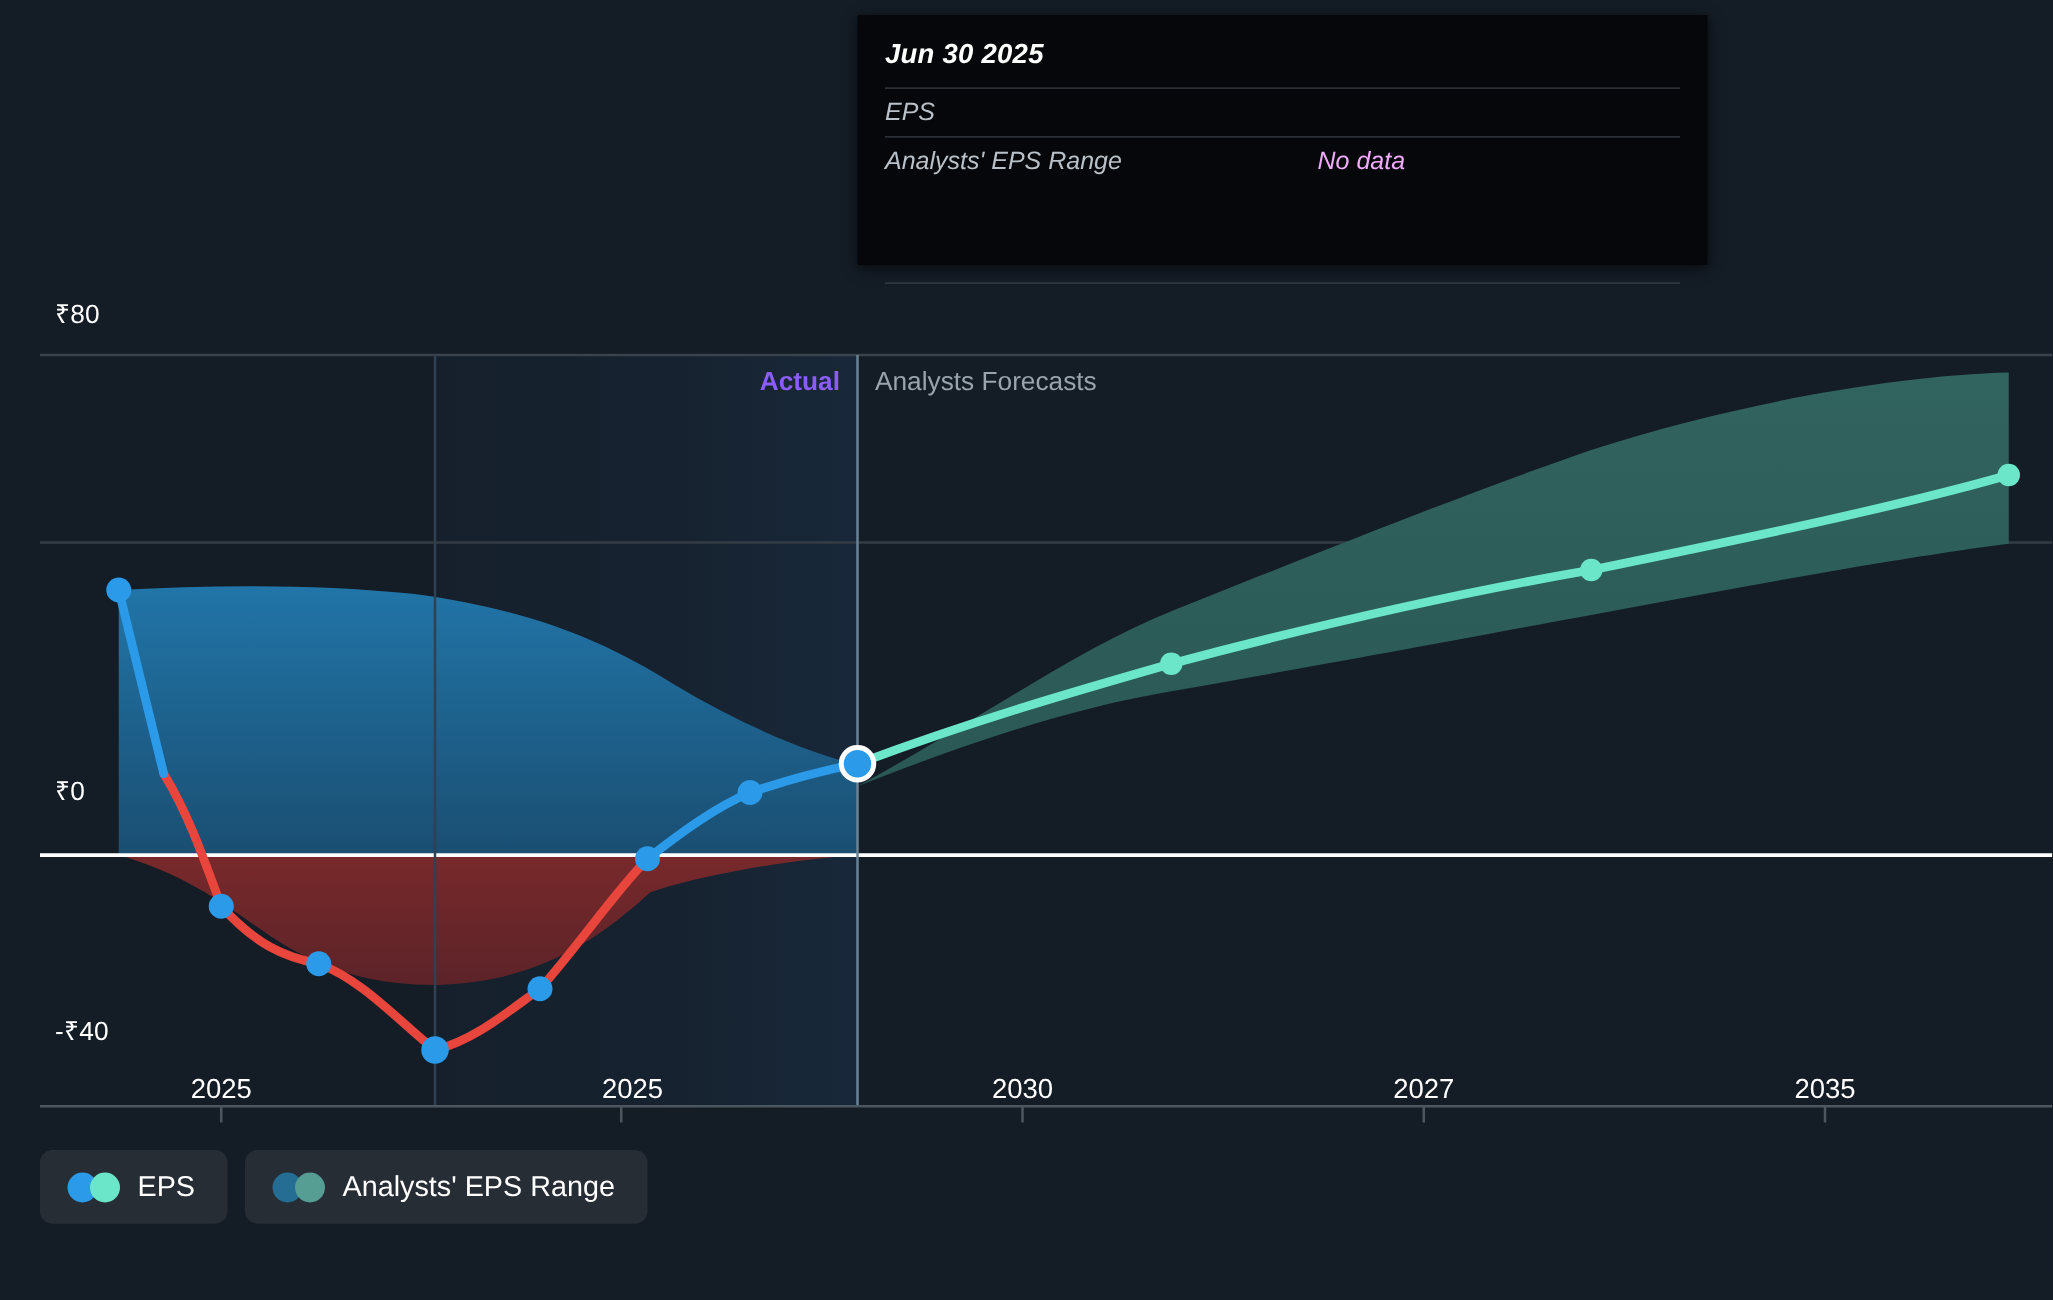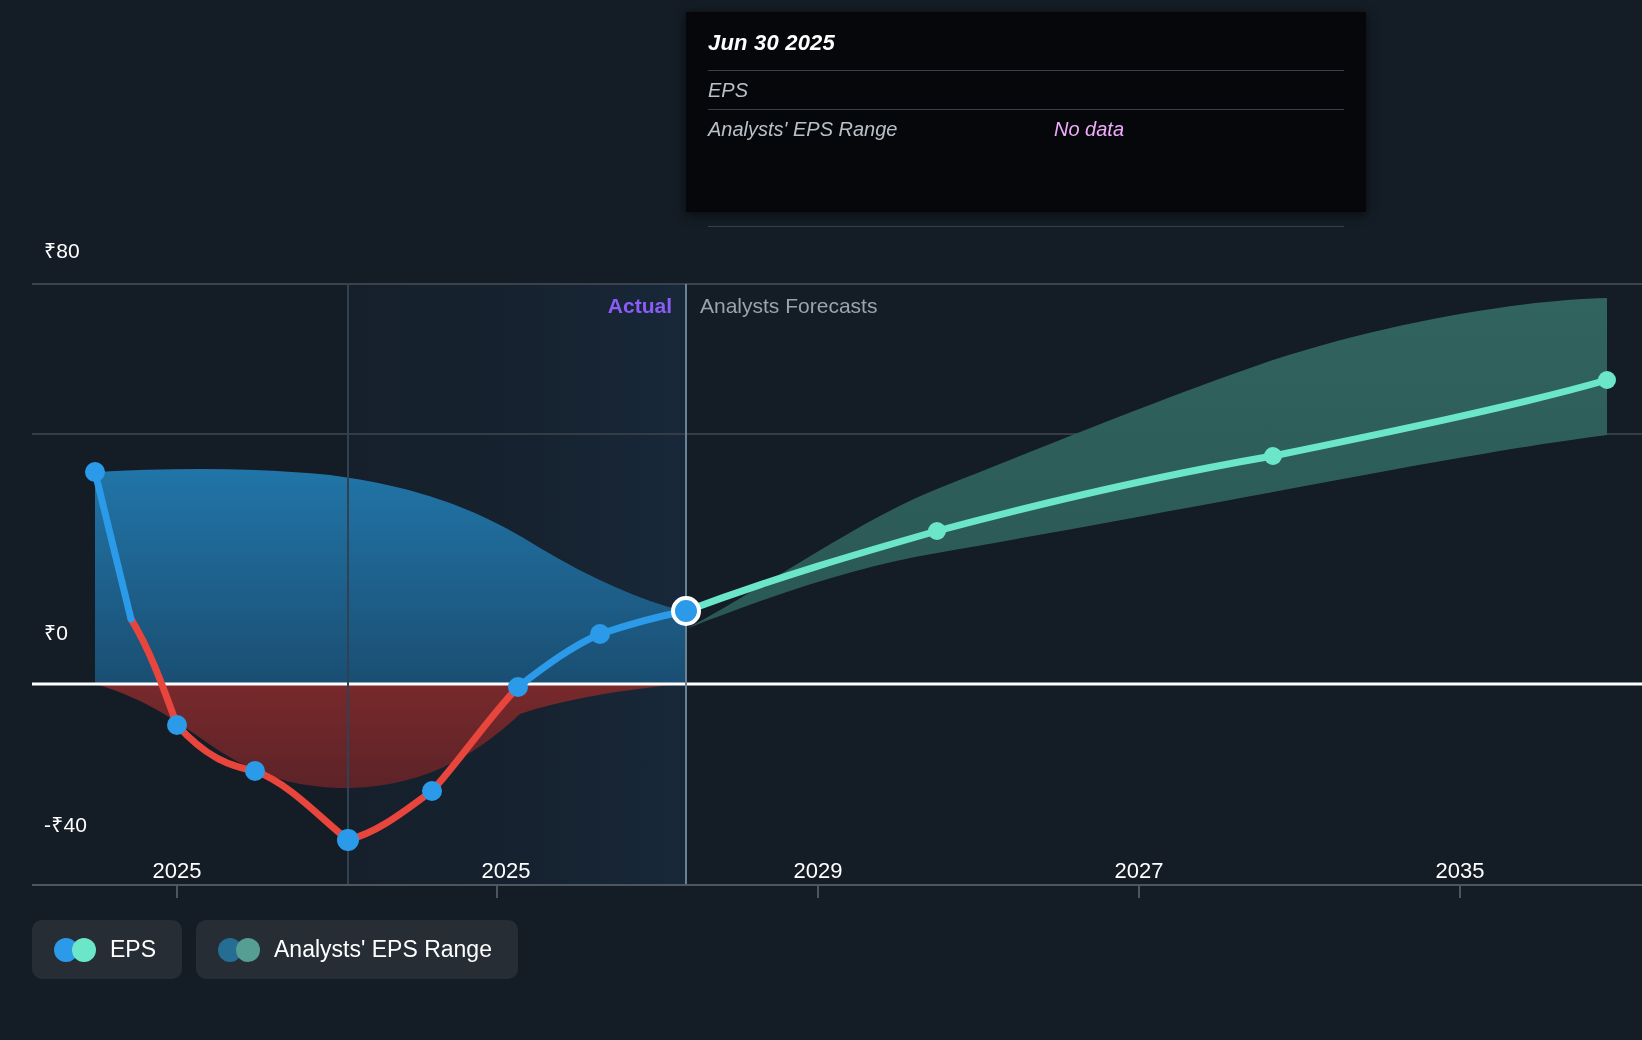--- a/index.html
+++ b/index.html
@@ -226,21 +226,21 @@
       <line x1="1139" y1="885" x2="1139" y2="898" stroke="#4d555e" stroke-width="2"></line>
       <line x1="1460" y1="885" x2="1460" y2="898" stroke="#4d555e" stroke-width="2"></line>
     </svg>
 
     <div class="y-label" style="left:44px; top:236px;">₹80</div>
     <div class="y-label" style="left:44px; top:618px;">₹0</div>
     <div class="y-label" style="left:44px; top:810px;">-₹40</div>
 
     <div class="x-label" style="left:177px;  top:858px;">2025</div>
     <div class="x-label" style="left:478px;  top:858px;margin-left:28px;">2025</div>
-    <div class="x-label" style="left:818px;  top:858px;">2029</div>
+    <div class="x-label" style="left:818px;  top:858px;">2030</div>
     <div class="x-label" style="left:1139px; top:858px;">2027</div>
     <div class="x-label" style="left:1460px; top:858px;">2035</div>
 
     <div class="period-label period-actual" style="left:672px; top:294px;">Actual</div>
     <div class="period-label period-forecast" style="left:700px; top:294px;">Analysts Forecasts</div>
 
   </div>
 
   <div class="tooltip" style="left:686px; top:12px; width:680px; height:200px;font-style:italic;">
     <div class="tooltip-inner">

